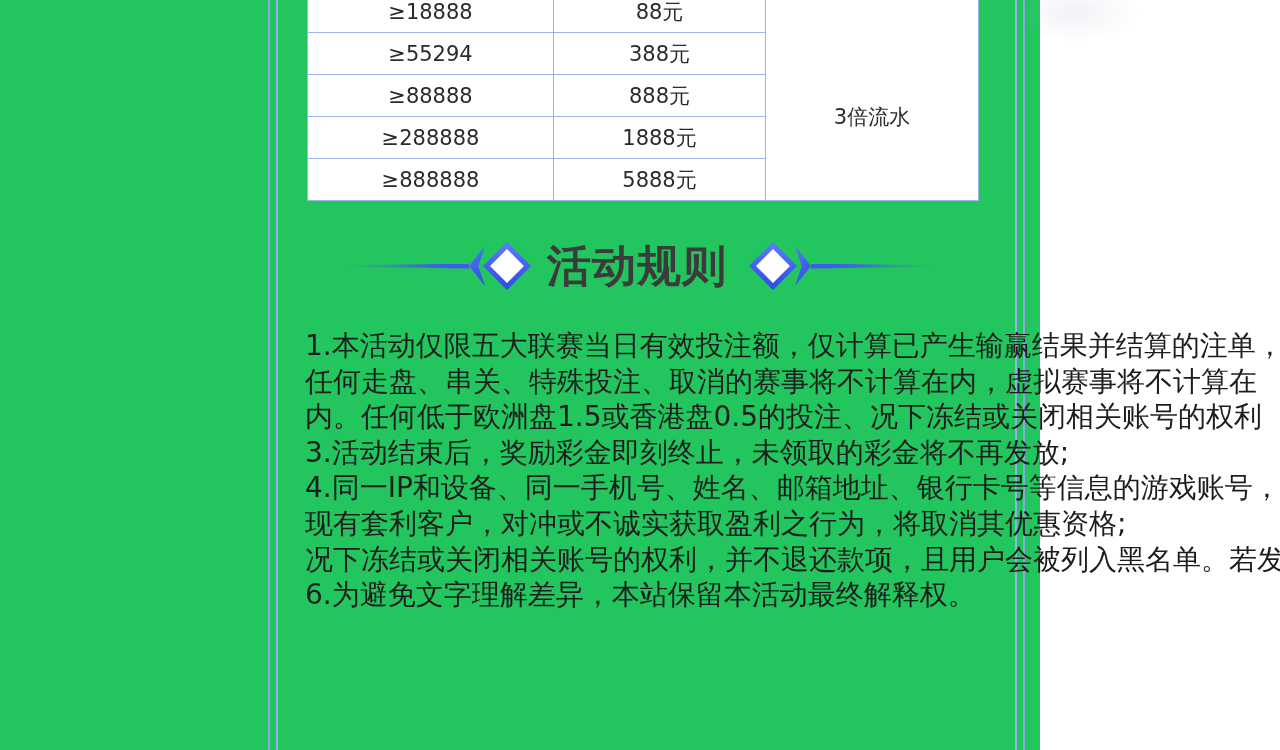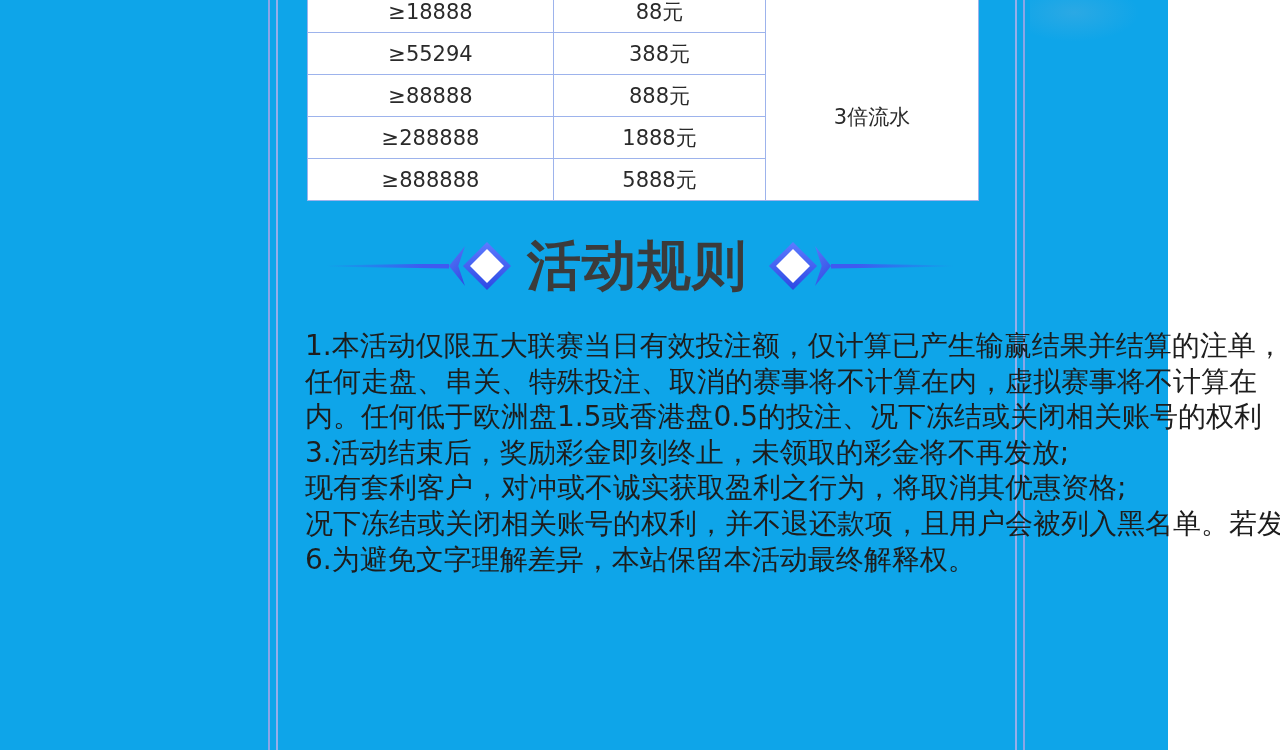--- a/index.html
+++ b/index.html
@@ -1,18 +1,18 @@
 <!DOCTYPE html>
 <html><head>
 <meta charset="utf-8">
 <style>
   * { margin:0; padding:0; box-sizing:border-box; }
   html,body { width:1280px; height:750px; background:#ffffff; overflow:hidden;
               font-family:"DejaVu Sans","Liberation Sans",sans-serif; }
-  .page { position:relative; width:1168px; height:750px; background:#0ea5e9; }
+  .page { position:relative; width:1040px; height:750px; background:#22c55e; }
 
   
   .frame-line { position:absolute; top:0; bottom:0; width:2px; background:#8ba5e7; }
   .frame-line.l-outer { left:268px; }
   .frame-line.l-inner { left:276px; background:#96aeea; }
   .frame-line.r-inner { left:1015px; background:#96aeea; }
   .frame-line.r-outer { left:1023px; }
 
   
   .watermark { position:absolute; left:1030px; top:0; width:110px; height:42px;
@@ -37,21 +37,21 @@
                         clip-path:polygon(100% 42%, 0 0, 0 100%, 100% 58%); }
   .dart { width:16px; height:40px; background:linear-gradient(135deg,#5a78f7,#2c49e4); }
   .dart.left  { clip-path:polygon(0 50%, 100% 0, 58% 50%, 100% 100%); margin-right:-3px; }
   .dart.right { clip-path:polygon(100% 50%, 0 0, 42% 50%, 0 100%); margin-left:-3px; }
   .diamond-wrap { position:relative; width:48px; height:48px; flex:0 0 auto; }
   .diamond-wrap.dw-left  { margin-left:1px;  margin-right:16px; }
   .diamond-wrap.dw-right { margin-left:22px; margin-right:1px; }
   .diamond-outer { position:absolute; inset:7px; transform:rotate(45deg);
                    background:linear-gradient(135deg,#5d7bff 0%,#2c49e4 100%); }
   .diamond-inner { position:absolute; inset:12px; transform:rotate(45deg); background:#ffffff; }
-  .section-title { font-size:54px; font-weight:800; color:#3b3b3b; letter-spacing:1px;
+  .section-title { font-size:44px; font-weight:800; color:#3b3b3b; letter-spacing:1px;
                    line-height:52px; white-space:nowrap; }
 
   
   .rules { position:absolute; left:305px; top:328px; width:712px; }
   .rule-line { font-size:28px; line-height:35.6px; color:#1d1d1d; white-space:nowrap; letter-spacing:0; }
 </style>
 </head>
 <body>
 
 <div class="page">
@@ -105,18 +105,19 @@
     </div>
     <div class="dart right"></div>
     <div class="divider-line right"></div>
   </div>
 
   <div class="rules" id="rules-block">
       <div class="rule-line">1.本活动仅限五大联赛当日有效投注额，仅计算已产生输赢结果并结算的注单，</div>
       <div class="rule-line">任何走盘、串关、特殊投注、取消的赛事将不计算在内，虚拟赛事将不计算在</div>
       <div class="rule-line">内。任何低于欧洲盘1.5或香港盘0.5的投注、况下冻结或关闭相关账号的权利</div>
       <div class="rule-line">3.活动结束后，奖励彩金即刻终止，未领取的彩金将不再发放;</div>
+      <div class="rule-line">4.同一IP和设备、同一手机号、姓名、邮箱地址、银行卡号等信息的游戏账号，</div>
       <div class="rule-line">现有套利客户，对冲或不诚实获取盈利之行为，将取消其优惠资格;</div>
       <div class="rule-line">况下冻结或关闭相关账号的权利，并不退还款项，且用户会被列入黑名单。若发</div>
       <div class="rule-line">6.为避免文字理解差异，本站保留本活动最终解释权。</div>
     </div>
 
 </div>
 
 </body></html>

